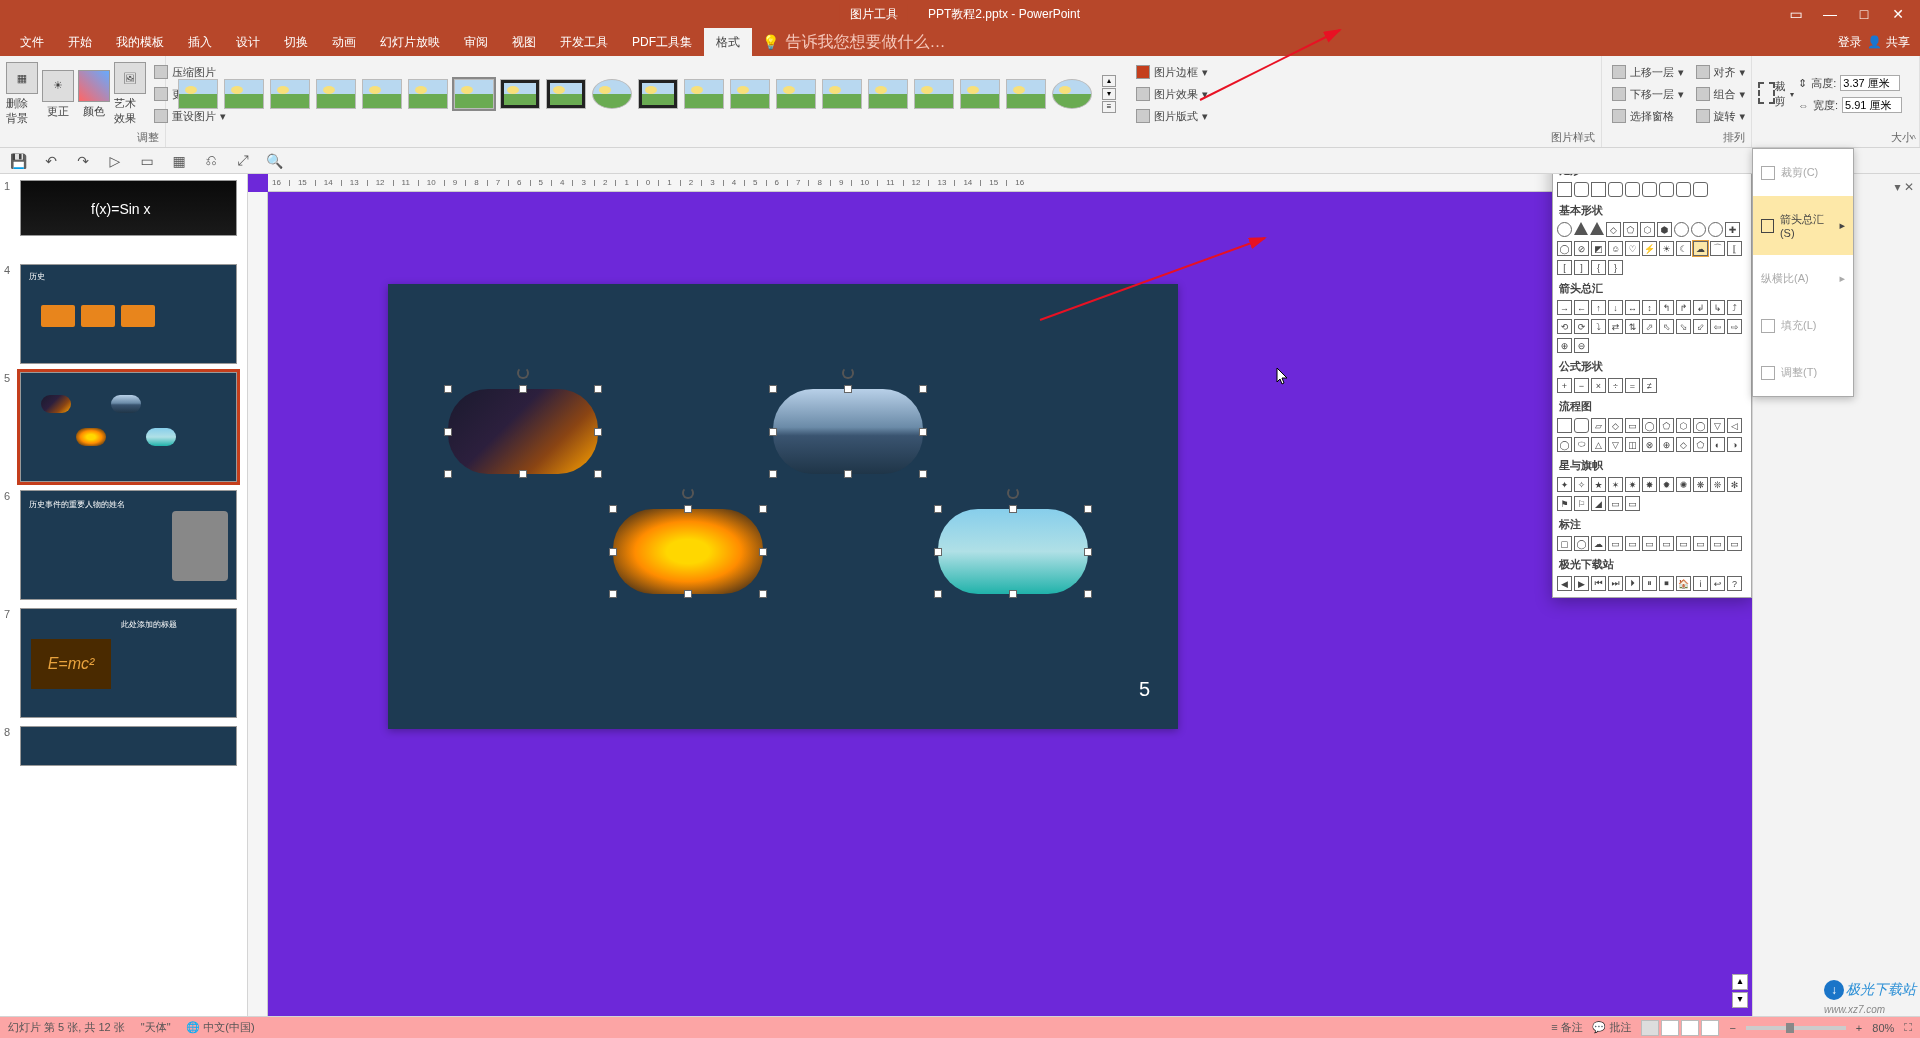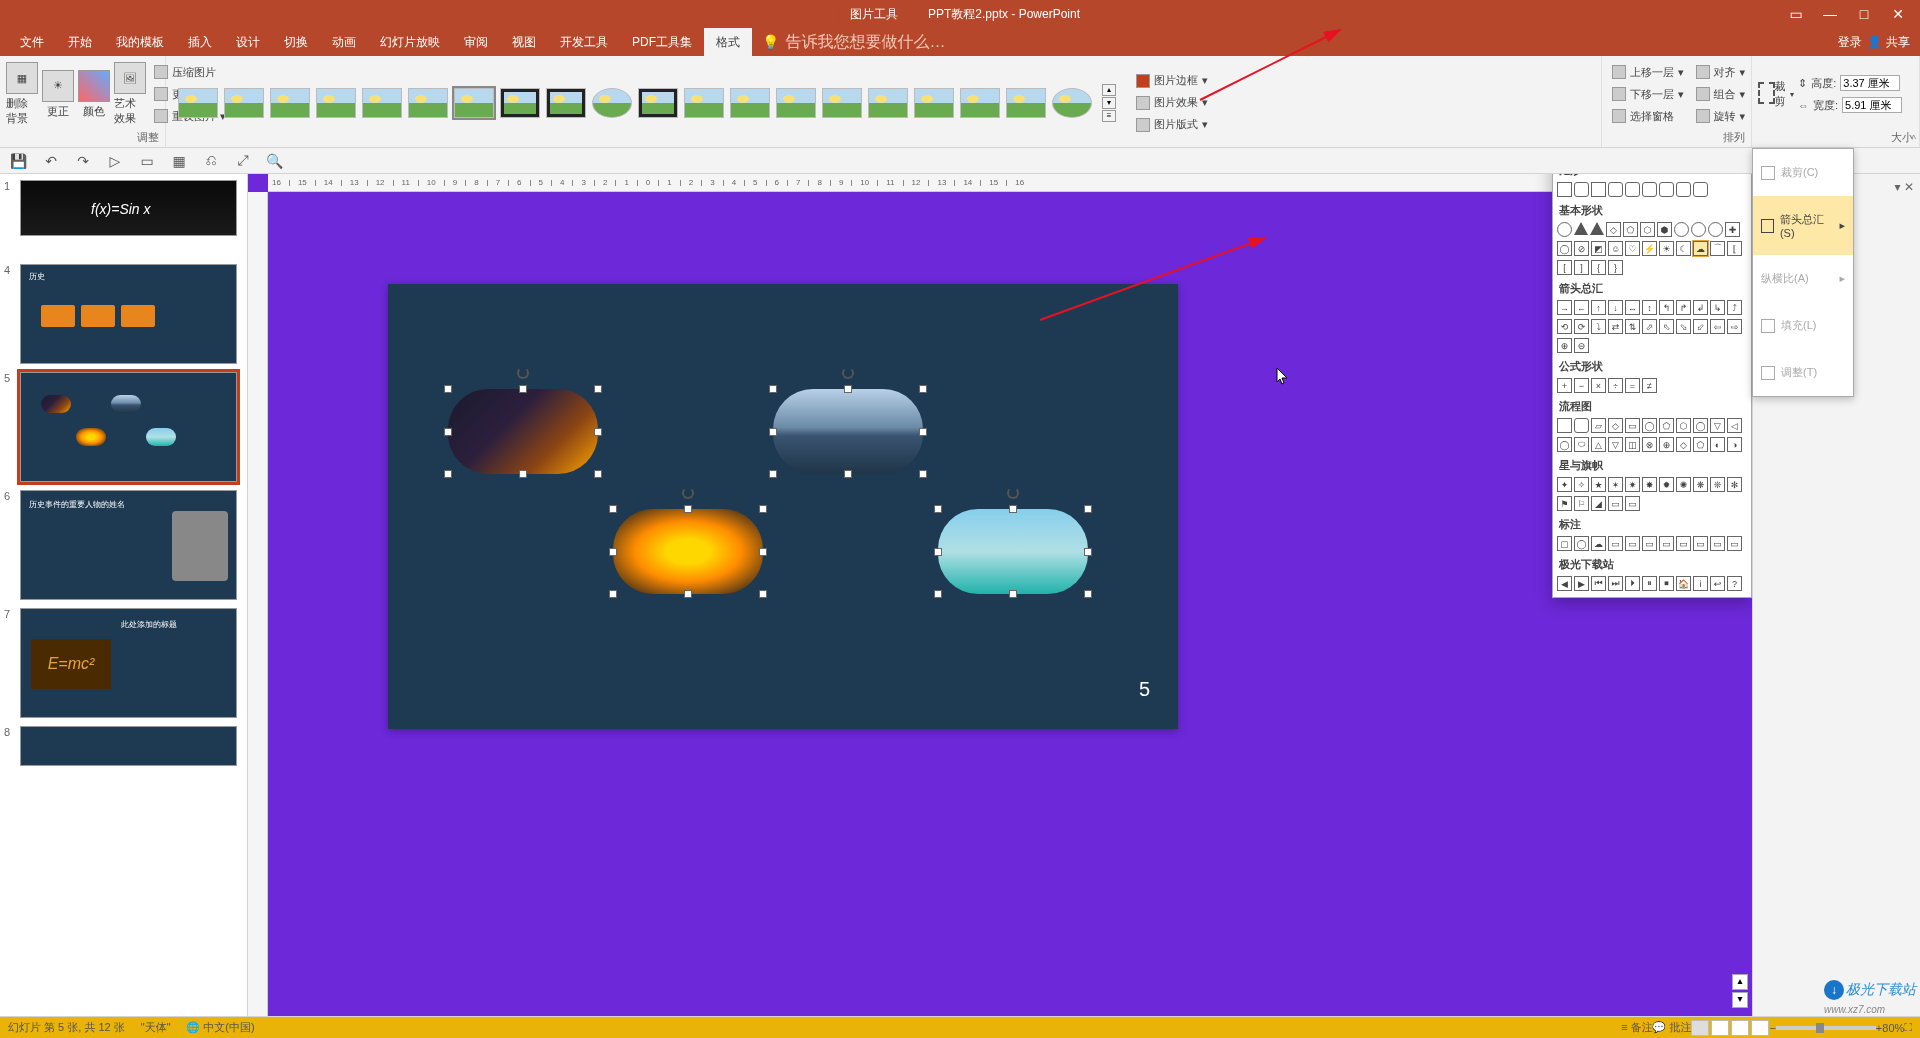--- a/index.html
+++ b/index.html
@@ -89,23 +89,23 @@
 .crop-item.disabled{ color: #aaa;}
 .crop-item.hl { background: #fde8a8;}
 .crop-item .ci { width: 14px; height: 14px; border: 1px solid currentColor;}
 
 
 .task-pane { width: 168px; background: #f3f3f3; border-left: 1px solid #d4d4d4; position: relative;}
 .tp-close { position: absolute; right: 6px; top: 6px; font-size: 12px; color: #666;}
 .tp-text { font-size: 11px; color: #444; padding: 60px 8px 0 8px; line-height: 22px;}
 
 
-.status-bar { height: 22px; background: #eab308; border-top: 1px solid #d4d4d4; display: flex; align-items: center; font-size: 11px; color: #555; padding: 0 8px; justify-content: space-between;}
+.status-bar { height: 22px; background: #fca5a5; border-top: 1px solid #d4d4d4; display: flex; align-items: center; font-size: 11px; color: #555; padding: 0 8px; justify-content: space-between;}
 .status-left { display: flex; gap: 16px; }
-.status-right { display: flex; align-items: center; justify-content: flex-end;}
+.status-right { display: flex; gap: 10px; align-items: center; justify-content: flex-end;}
 .zoom-slider { width: 100px; height: 4px; background: #ccc; position: relative;}
 .zoom-slider::after{content:'';position:absolute;left:40%;top:-3px;width:8px;height:10px;background:#888;}
 .view-btns { display: flex; gap: 2px;}
 .vb { width: 18px; height: 16px; border: 1px solid #bbb; background:#fff;}
 .vb.active{background:#ddd}
 
 
 .watermark { position: absolute; right: 4px; bottom: 22px; font-size: 14px; color: #2b8fd6; font-style: italic; z-index: 60;}
 .watermark .dl { width:20px; height:20px; background:#1a75c8; border-radius:50%; display:inline-flex; align-items:center; justify-content:center; color:#fff; font-size:12px; margin-right:2px;}
 
@@ -229,20 +229,21 @@
           <div style="width:14px;height:12px;border:1px solid #999;font-size:8px;text-align:center">▾</div>
           <div style="width:14px;height:12px;border:1px solid #999;font-size:8px;text-align:center">≡</div>
         </div>
       </div>
       <div class="small-row" style="margin-left:6px">
         <div class="small-btn"><span class="dot" style="background:#c43e1c"></span><span>图片边框</span> ▾</div>
         <div class="small-btn"><span class="dot"></span><span>图片效果</span> ▾</div>
         <div class="small-btn"><span class="dot"></span><span>图片版式</span> ▾</div>
       </div>
     </div>
+    <div class="group-label">图片样式</div>
   </div>
 
   <div class="ribbon-group" style="width:150px">
     <div class="group-content">
       <div class="small-row">
         <div class="small-btn"><span class="dot"></span><span>上移一层</span> ▾</div>
         <div class="small-btn"><span class="dot"></span><span>下移一层</span> ▾</div>
         <div class="small-btn">
             <span class="dot"></span>
             <span>选择窗格</span>
@@ -320,21 +321,21 @@
   <div class="qat-btn">⤢</div>
   <div class="qat-btn">🔍</div>
 </div>
 
 <div class="main">
 
   <div class="slide-panel">
     <div class="slide-thumb">
       <div class="slide-num">1</div>
       <div class="thumb-img" style="height:56px;background:linear-gradient(#0a0a0a,#1a1a1a)">
-          <span class="tn" style="left:70px;top:20px;font-style:italic;font-size:14px">f(x)=Sin x</span>
+          <span class="tn" style="left:70px;top:20px;font-size:14px">f(x)=Sin x</span>
         </div>
     </div>
     <div class="slide-thumb">
       <div class="slide-num" style="visibility:hidden">5</div>
     </div>
     <div class="slide-thumb">
       <div class="slide-num">4</div>
       <div class="thumb-img" style="height:100px">
         <span class="tn" style="left:8px;top:6px">历史</span>
         <div style="position:absolute;left:20px;top:40px;display:flex;gap:6px">

